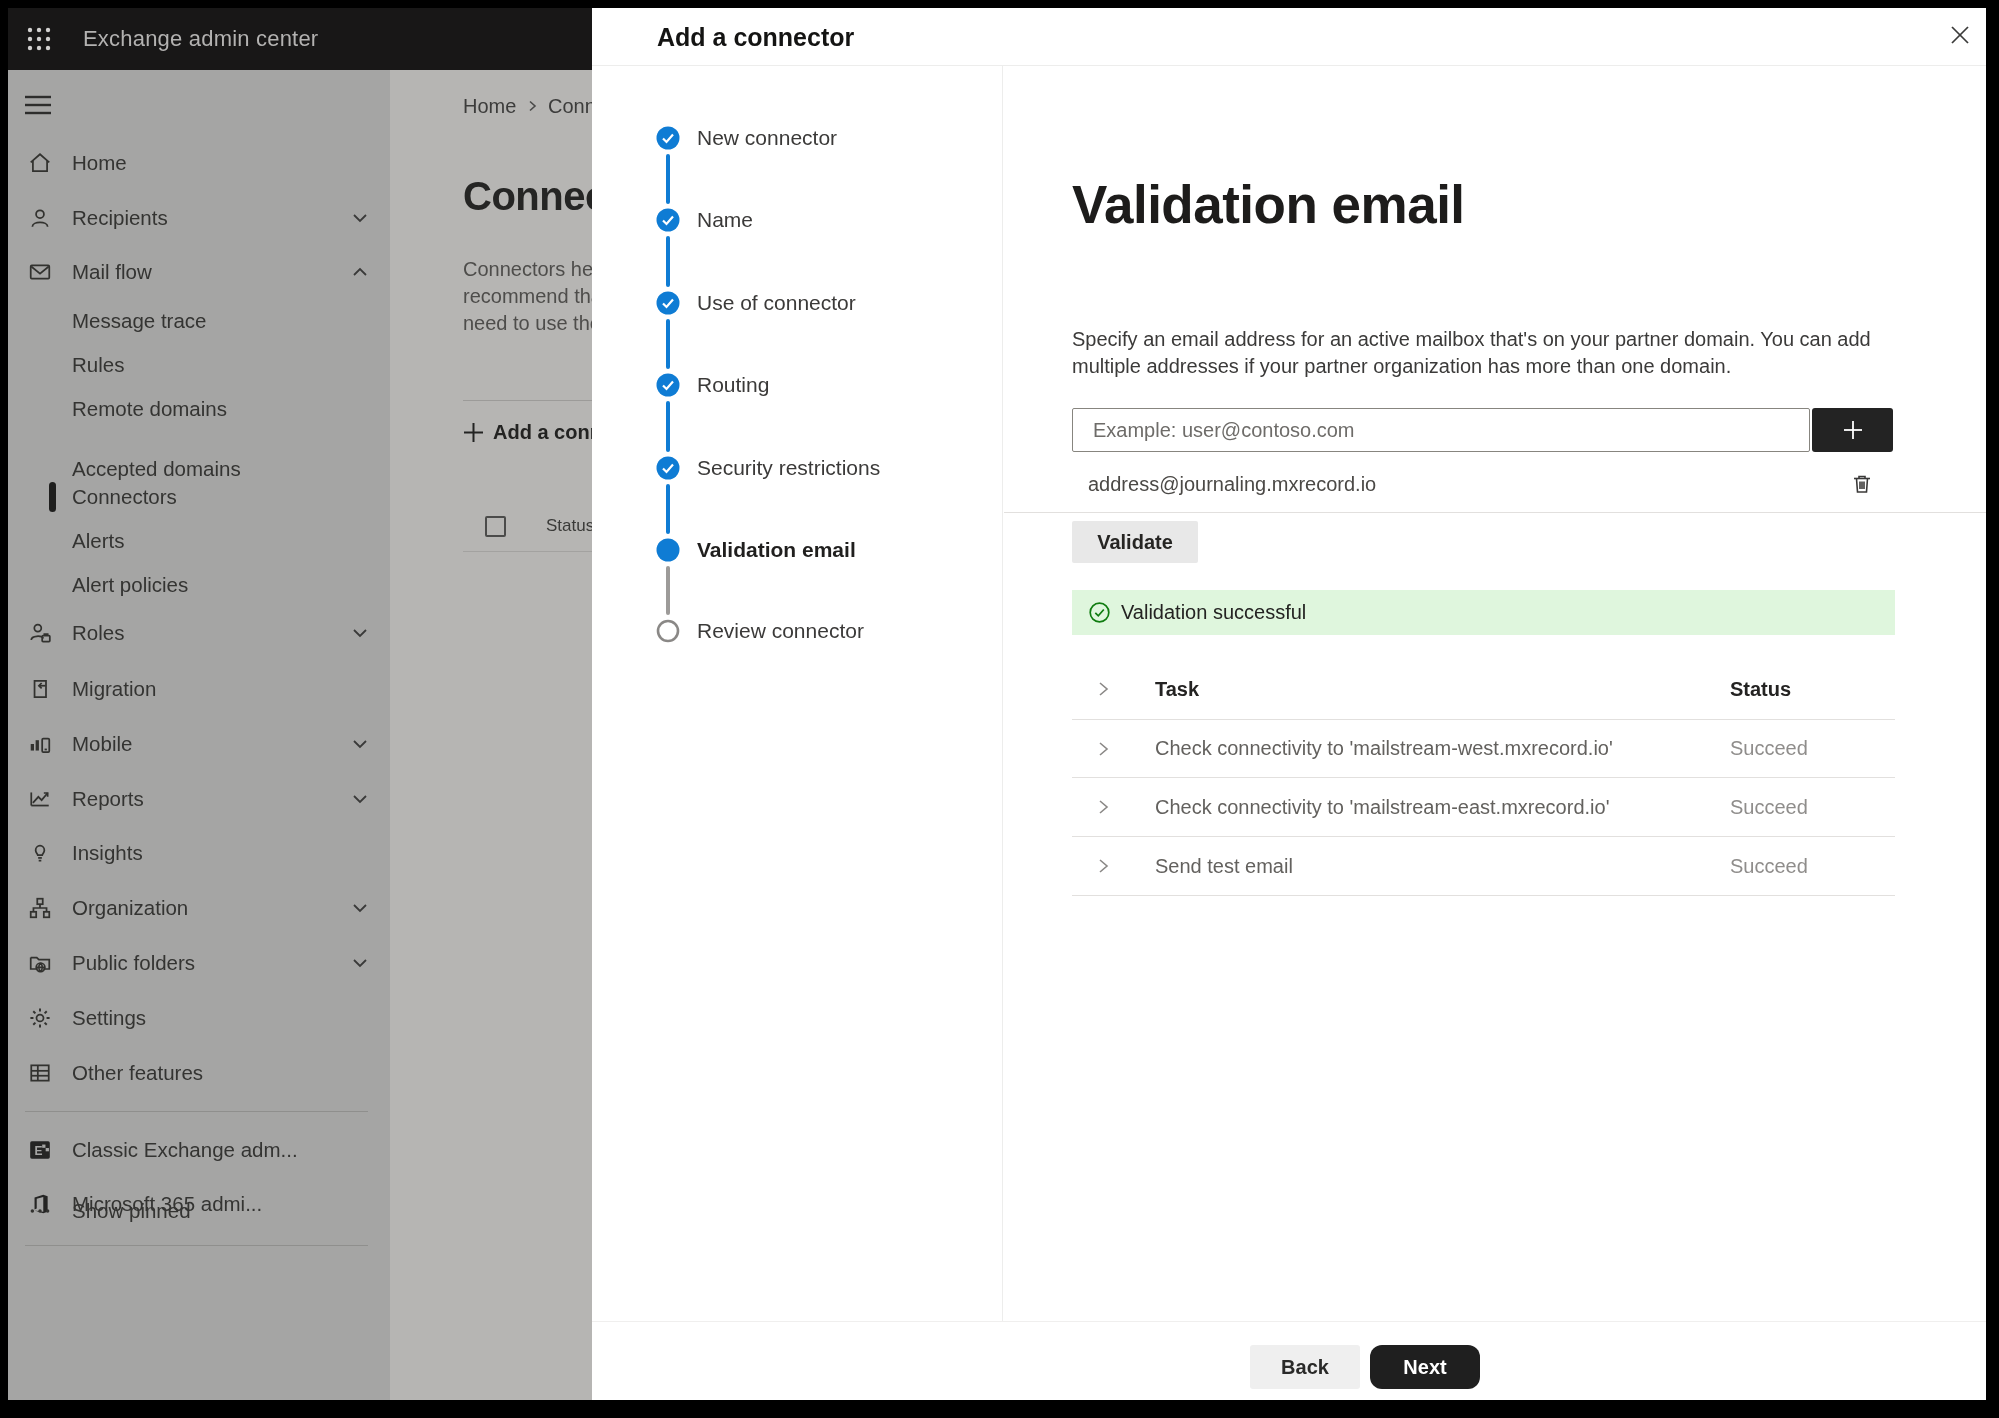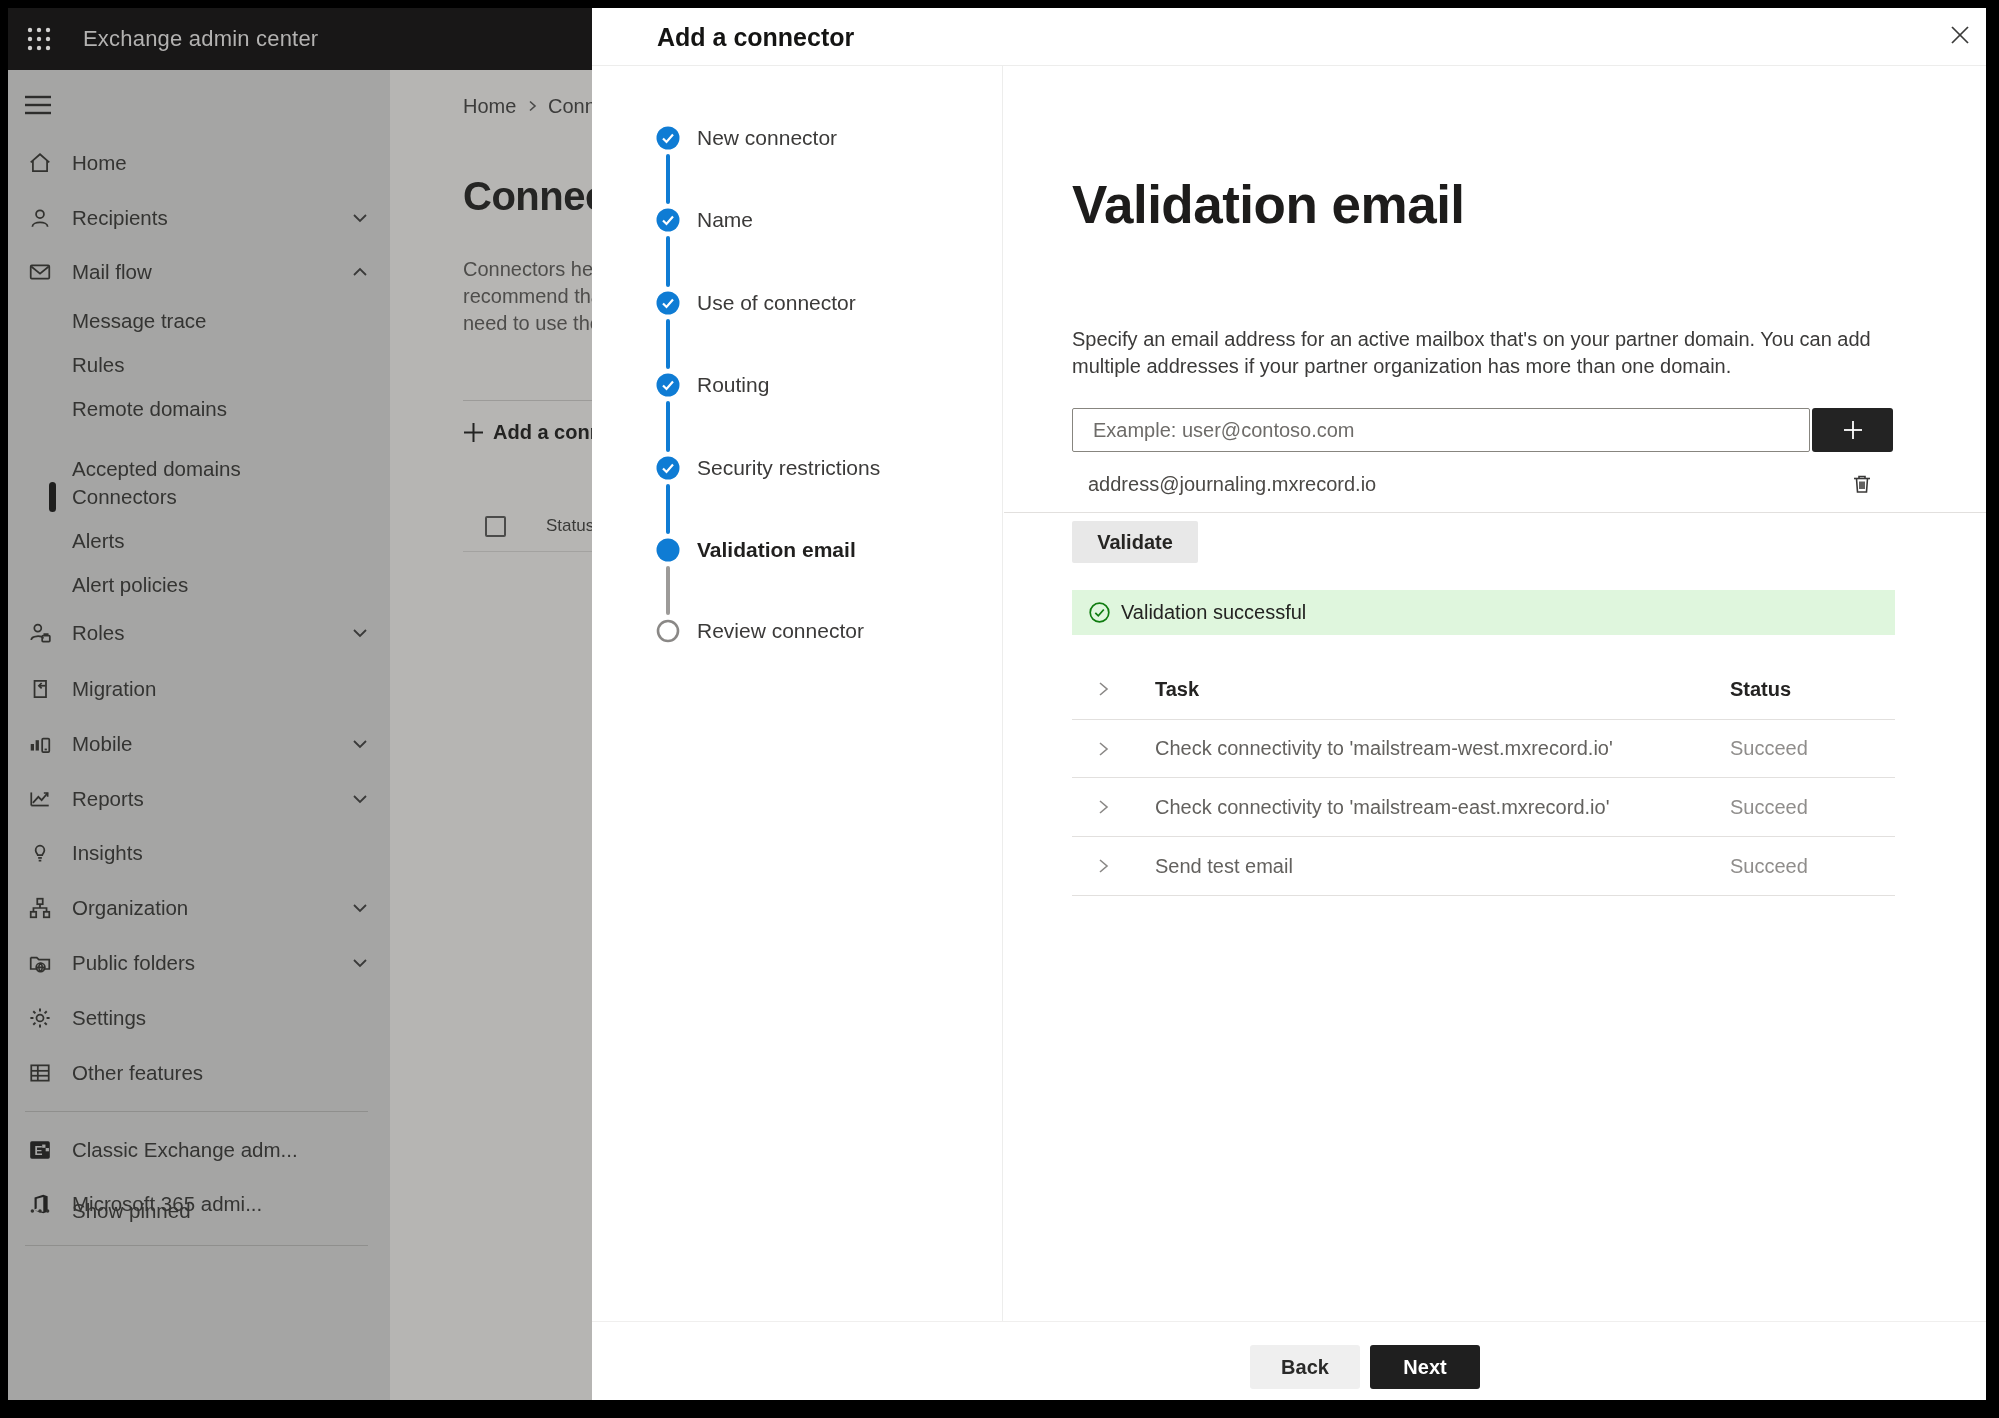--- a/index.html
+++ b/index.html
@@ -52,21 +52,21 @@
   .banner-icon{position:absolute;left:17px;top:12px;width:21px;height:21px;color:#107c10;}
   .banner-text{position:absolute;left:49px;top:0;height:45px;line-height:45px;font-size:20px;color:#242322;}
   .tbl-chev{position:absolute;left:93px;top:50%;margin-top:-8px;width:14px;height:16px;color:#8a8886;cursor:pointer;}
   .tbl-headrow{position:absolute;left:0;top:599px;width:983px;height:48px;}
   .tbl-head{position:absolute;top:0;height:48px;line-height:48px;font-size:20px;font-weight:700;color:#242322;}
   .tbl-row{position:absolute;left:0;width:983px;cursor:pointer;}
   .cell-task{position:absolute;left:152px;top:0;height:100%;display:flex;align-items:center;font-size:20px;color:#63615e;white-space:nowrap;}
   .cell-status{position:absolute;left:727px;top:0;height:100%;display:flex;align-items:center;font-size:20px;color:#8f8d8b;}
   .footer{position:absolute;left:0;bottom:0;width:1394px;height:79px;background:#fff;border-top:1px solid #f0efee;}
   .btn-back{position:absolute;left:658px;top:23px;width:110px;height:44px;background:#efefef;border:none;border-radius:3px;font-size:20px;font-weight:600;color:#2a2a29;cursor:pointer;}
-  .btn-next{position:absolute;left:778px;top:23px;width:110px;height:44px;background:#1f1f1f;border:none;border-radius:3px;font-size:20px;font-weight:600;color:#fff;cursor:pointer;}
+  .btn-next{position:absolute;left:778px;top:23px;width:110px;height:44px;background:#1f1f1f;border:none;border-radius:12px;font-size:20px;font-weight:600;color:#fff;cursor:pointer;}
   svg{display:block;}
 </style>
 </head>
 <body>
 
 <div class="canvas">
 <div class="screen">
 
   <div class="topbar">
     <div class="abs" style="left:18px;top:18px;width:26px;height:26px;cursor:pointer;">

